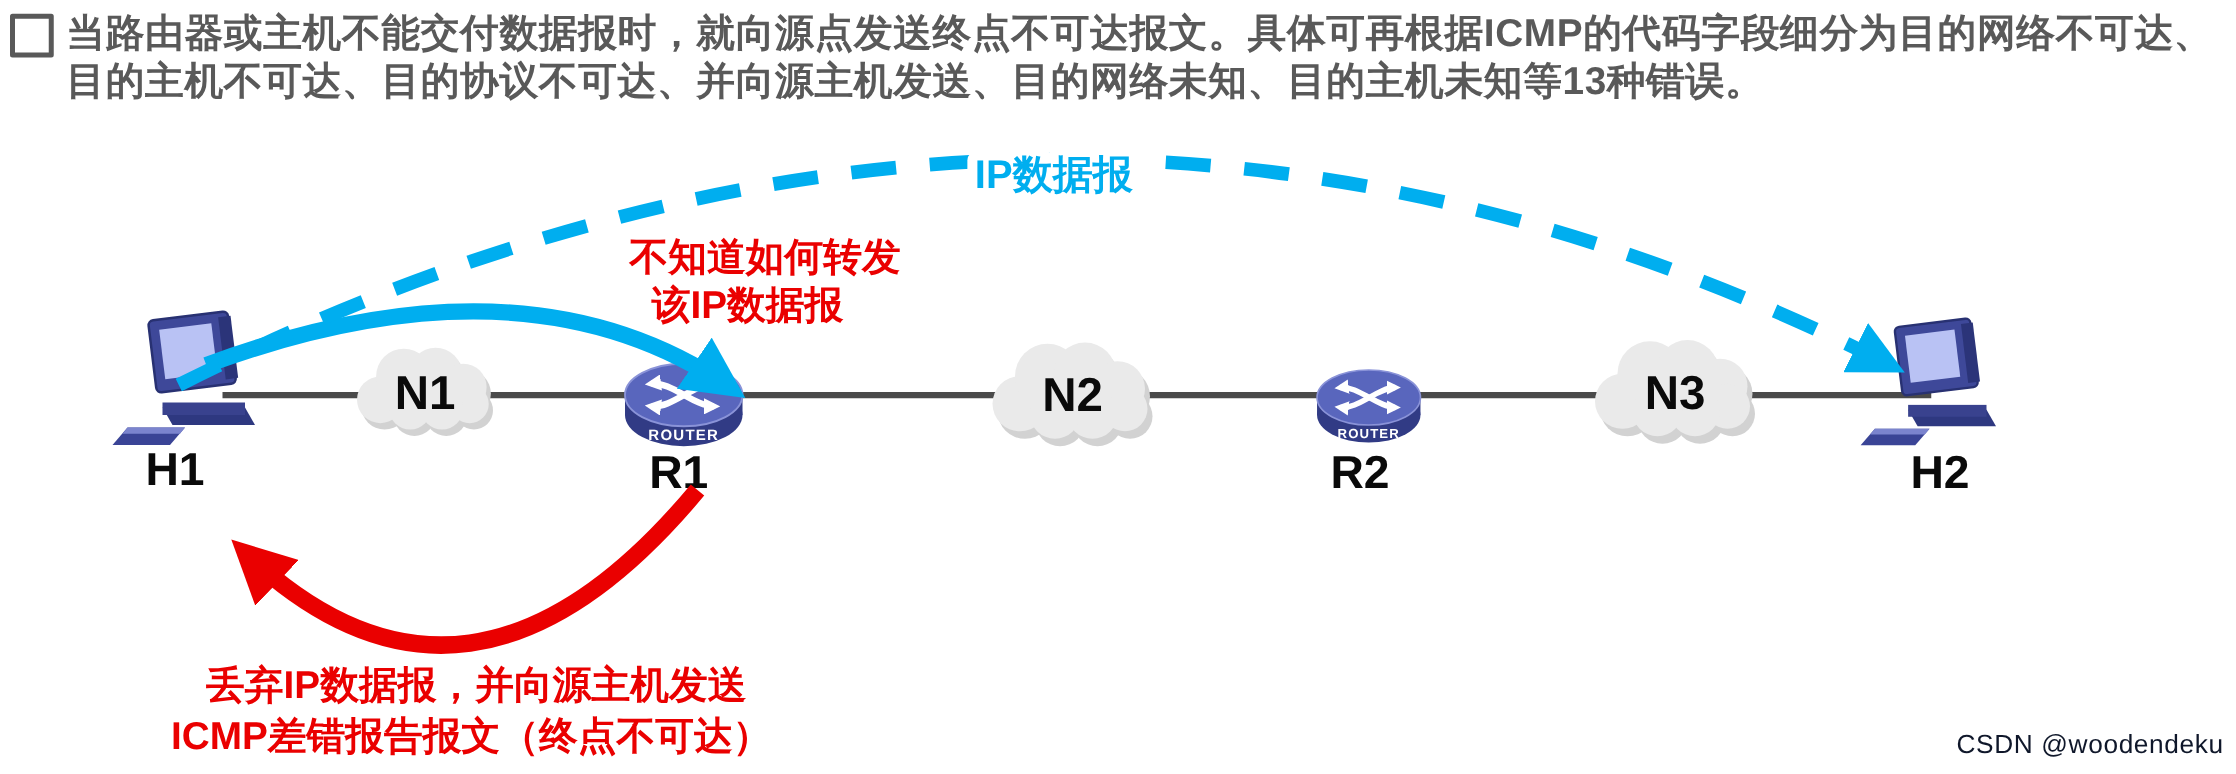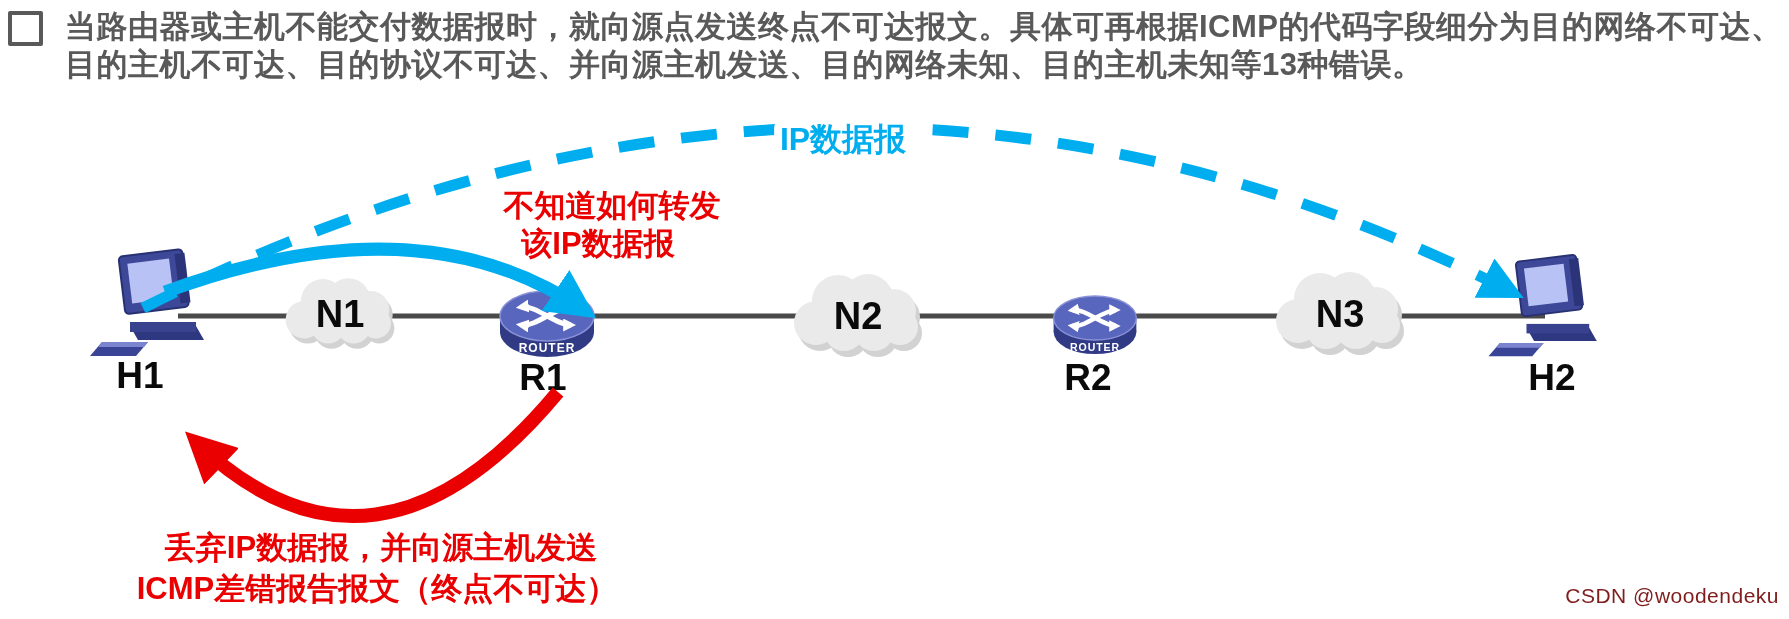--- a/index.html
+++ b/index.html
@@ -1,23 +1,23 @@
 <!DOCTYPE html>
 <html><head>
 <meta charset="utf-8">
 <style>
   html,body{margin:0;padding:0;background:#fff;}
   .stage{position:relative;width:1789px;height:619px;background:#ffffff;overflow:hidden;
          font-family:"Liberation Sans","DejaVu Sans",sans-serif;}
   .header{position:absolute;left:8px;top:8px;width:1775px;display:flex;align-items:flex-start;}
   .checkbox{display:inline-block;width:27px;height:27px;border:4px solid #595959;border-radius:2px;
             margin:3px 10px 0 0;flex:0 0 auto;background:#fff;}
-  .para{color:#595959;font-weight:bold;font-size:31px;line-height:38px;letter-spacing:0.5px;margin-left:12px;}
+  .para{color:#595959;font-weight:bold;font-size:31px;line-height:38px;letter-spacing:0.5px;}
   .para div{white-space:nowrap;}
-  .watermark{position:absolute;right:10px;top:584px;color:#7f1d1d;font-size:21px;letter-spacing:0.5px;}
+  .watermark{position:absolute;right:10px;top:584px;color:#0f172a;font-size:21px;letter-spacing:0.5px;}
   svg{position:absolute;left:0;top:0;}
   .node-label{font-weight:bold;font-size:37px;fill:#0a0a0a;}
   .cloud-label{font-weight:bold;font-size:38px;fill:#0a0a0a;}
   .router-label{font-weight:bold;font-size:12px;fill:#ffffff;letter-spacing:1px;}
   .red-note{font-weight:bold;font-size:31px;fill:#ea0000;}
   .cyan-note{font-weight:bold;font-size:32px;fill:#00aeef;paint-order:stroke;stroke:#ffffff;stroke-width:16px;stroke-linejoin:round;}
 </style>
 </head>
 <body>
 

